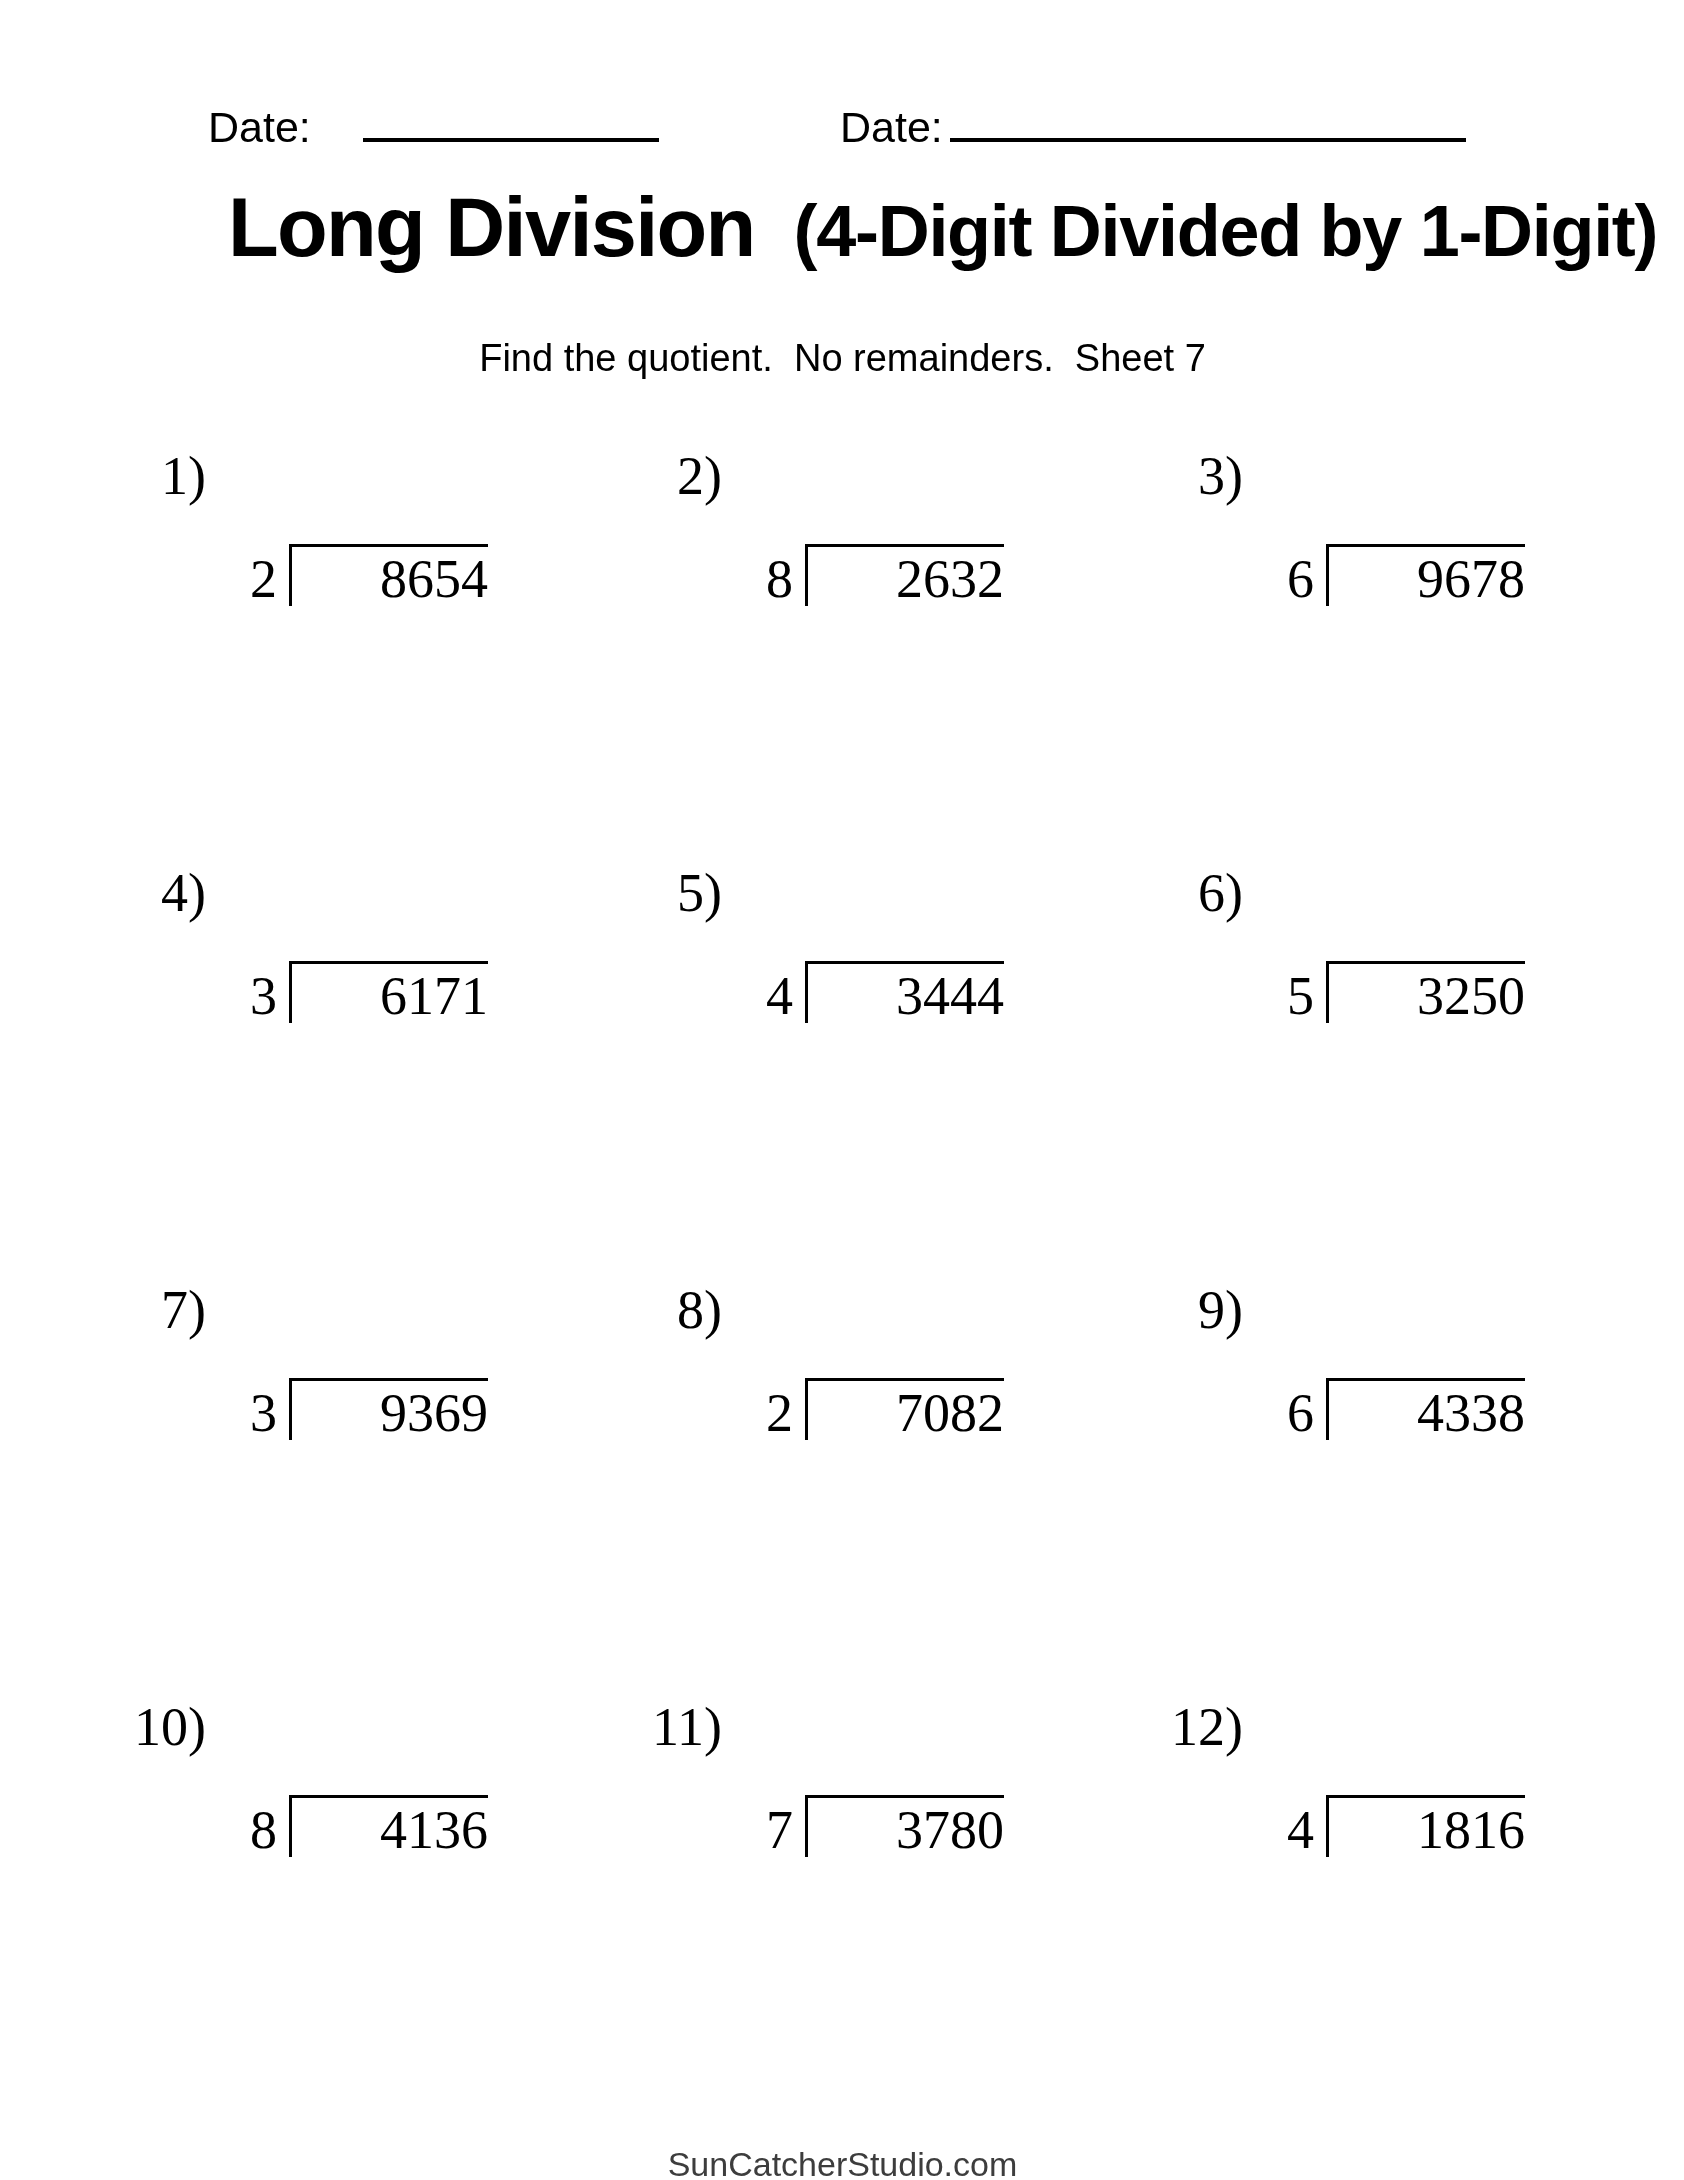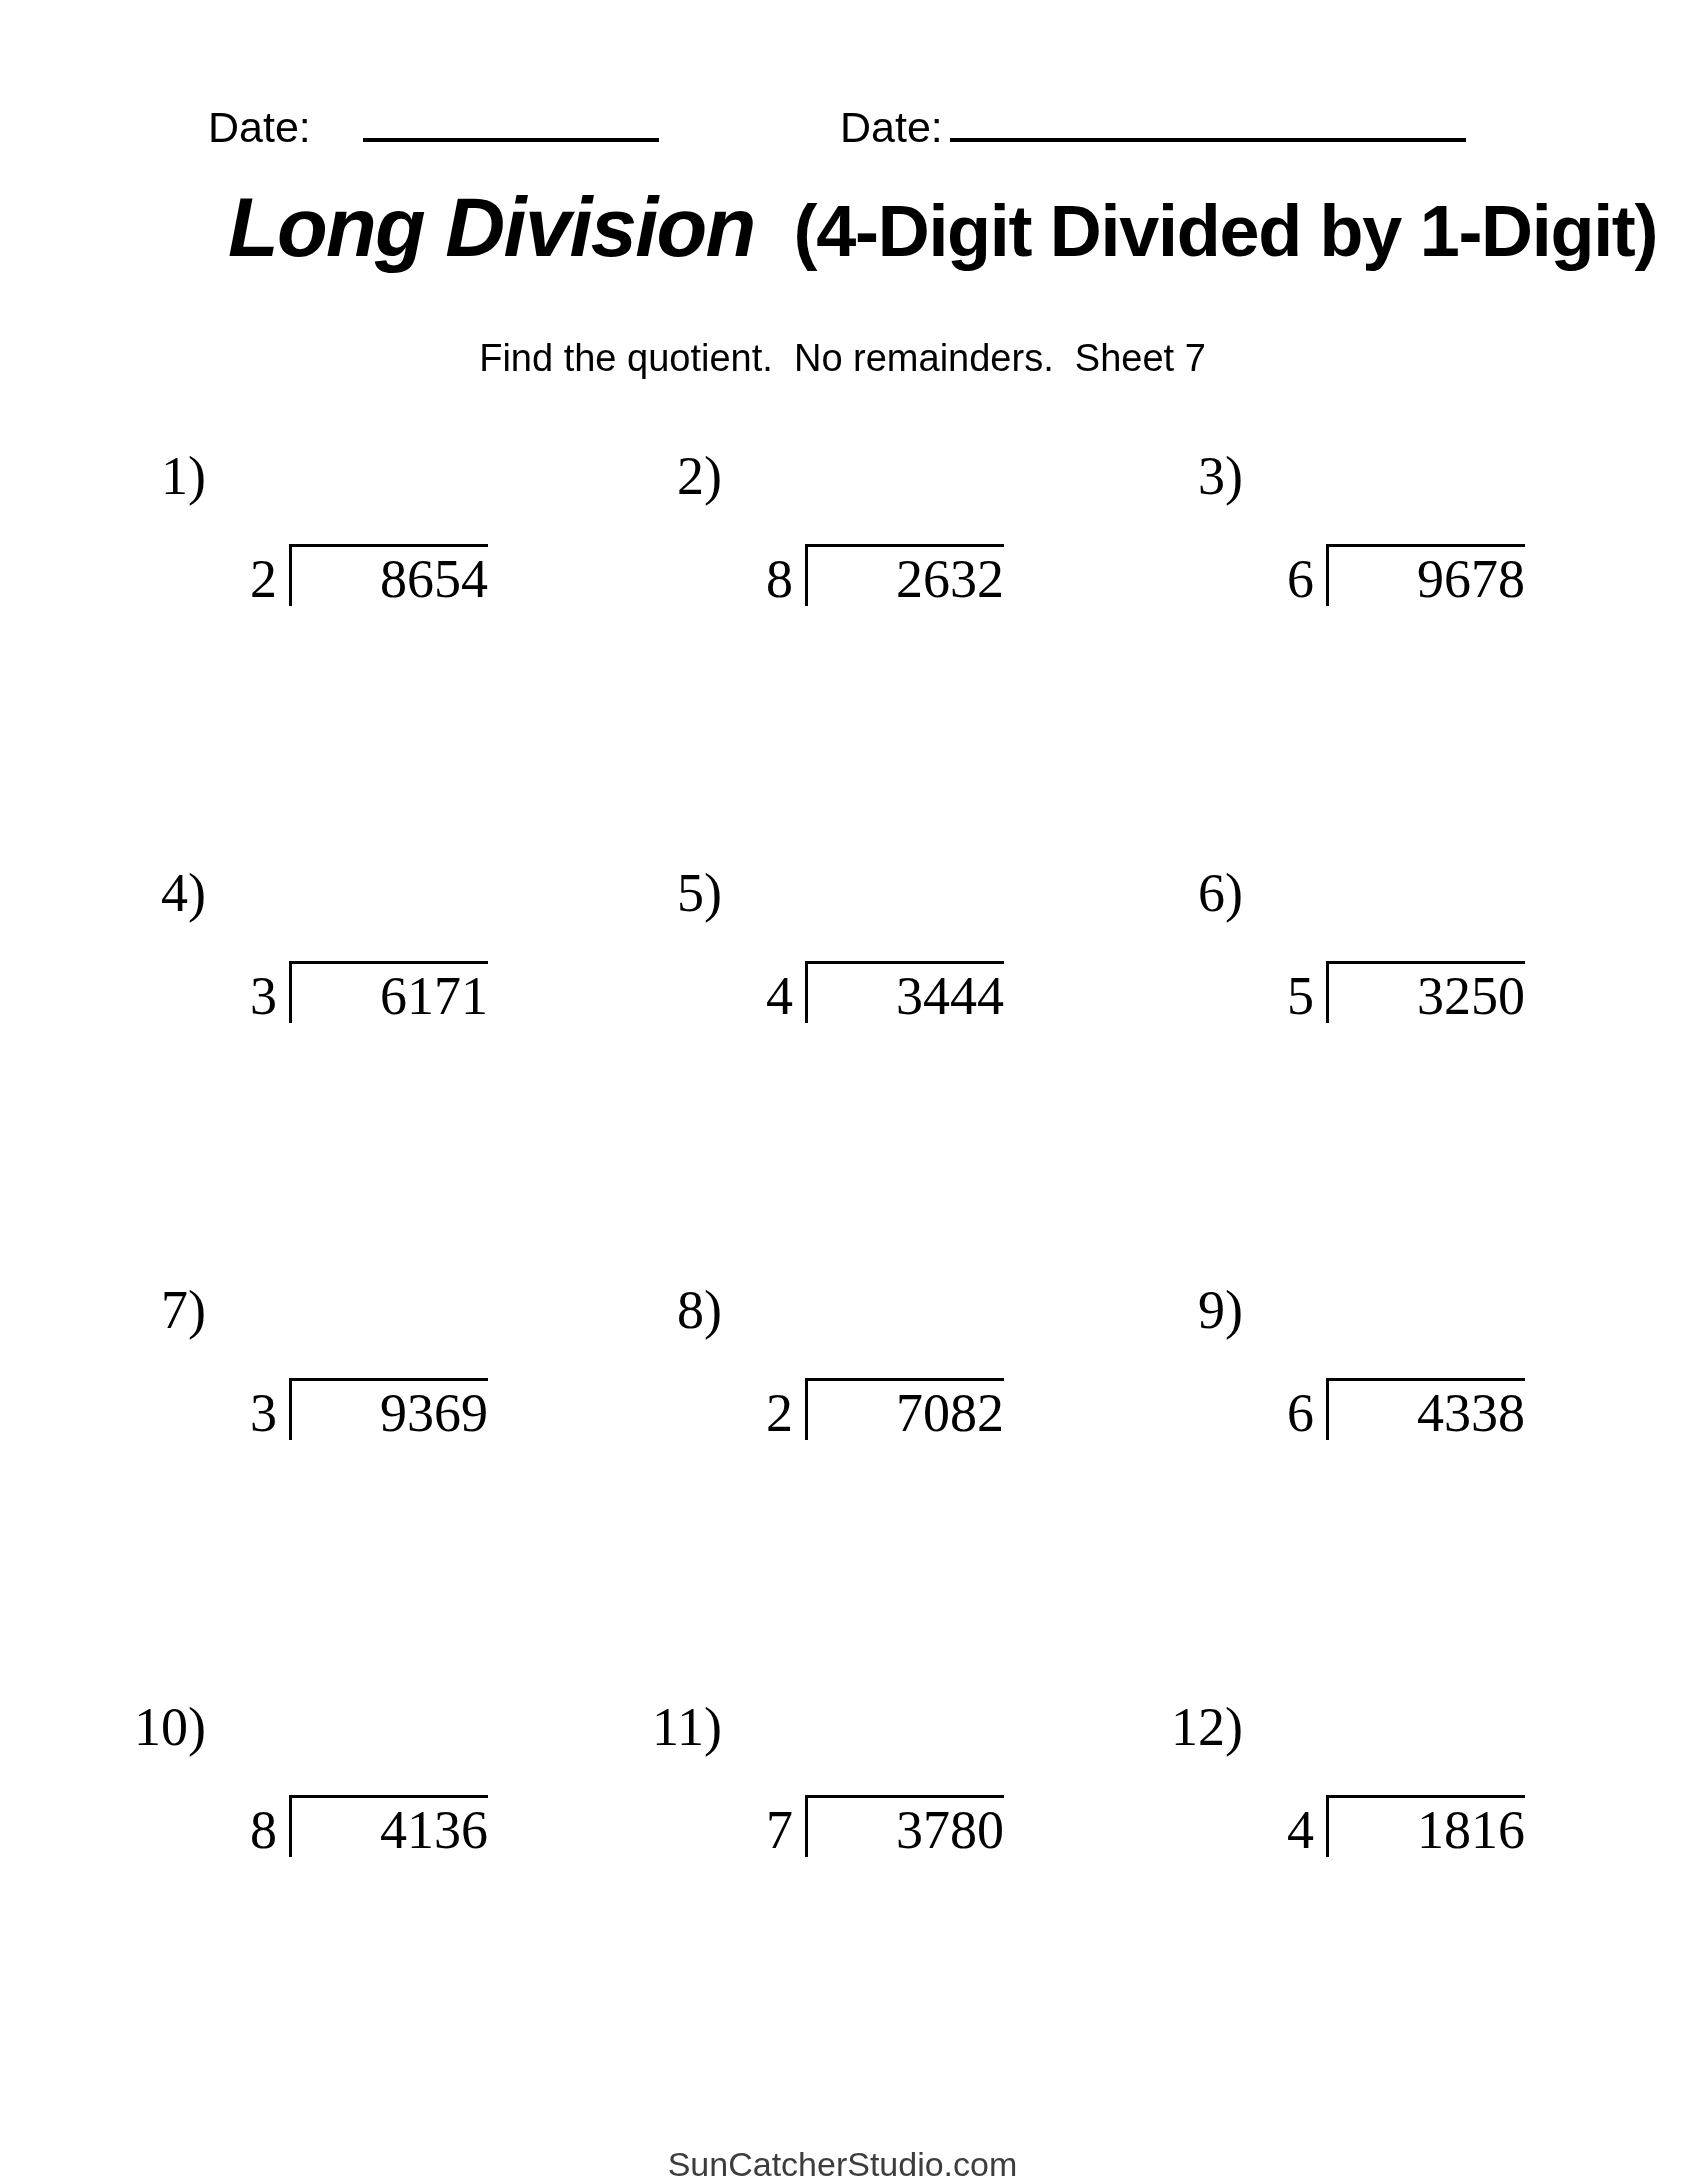--- a/index.html
+++ b/index.html
@@ -20,21 +20,21 @@
   .field-label { font-size: 43px; line-height: 1; }
   .fill-line { display: inline-block; border-bottom: 4.3px solid #000; height: 8.5px; }
   .date-line { width: 296px; margin-left: 12px; }
   .name-line { width: 516px; margin-left: 6.8px; }
 
   
   .title-row {
     position: absolute; left: 228px; top: 186px;
     display: flex; align-items: baseline; gap: 39px; white-space: nowrap;
   }
-  .title-main { font-size: 83px; font-weight: bold; line-height: 1; letter-spacing: -1.7px; font-style: italic; }
+  .title-main { font-size: 83px; font-weight: bold; line-height: 1; letter-spacing: -1.7px; }
   .title-qualifier { font-size: 72px; font-weight: bold; line-height: 1; letter-spacing: -1.3px; }
   .subtitle {
     position: absolute; left: 0; top: 293px; width: 100%;
     text-align: center; font-size: 38px; line-height: 1; white-space: pre; margin-top: 46px;
   }
 
   
   .problems-grid {
     position: absolute; left: 121px; top: 449px;
     display: grid;

